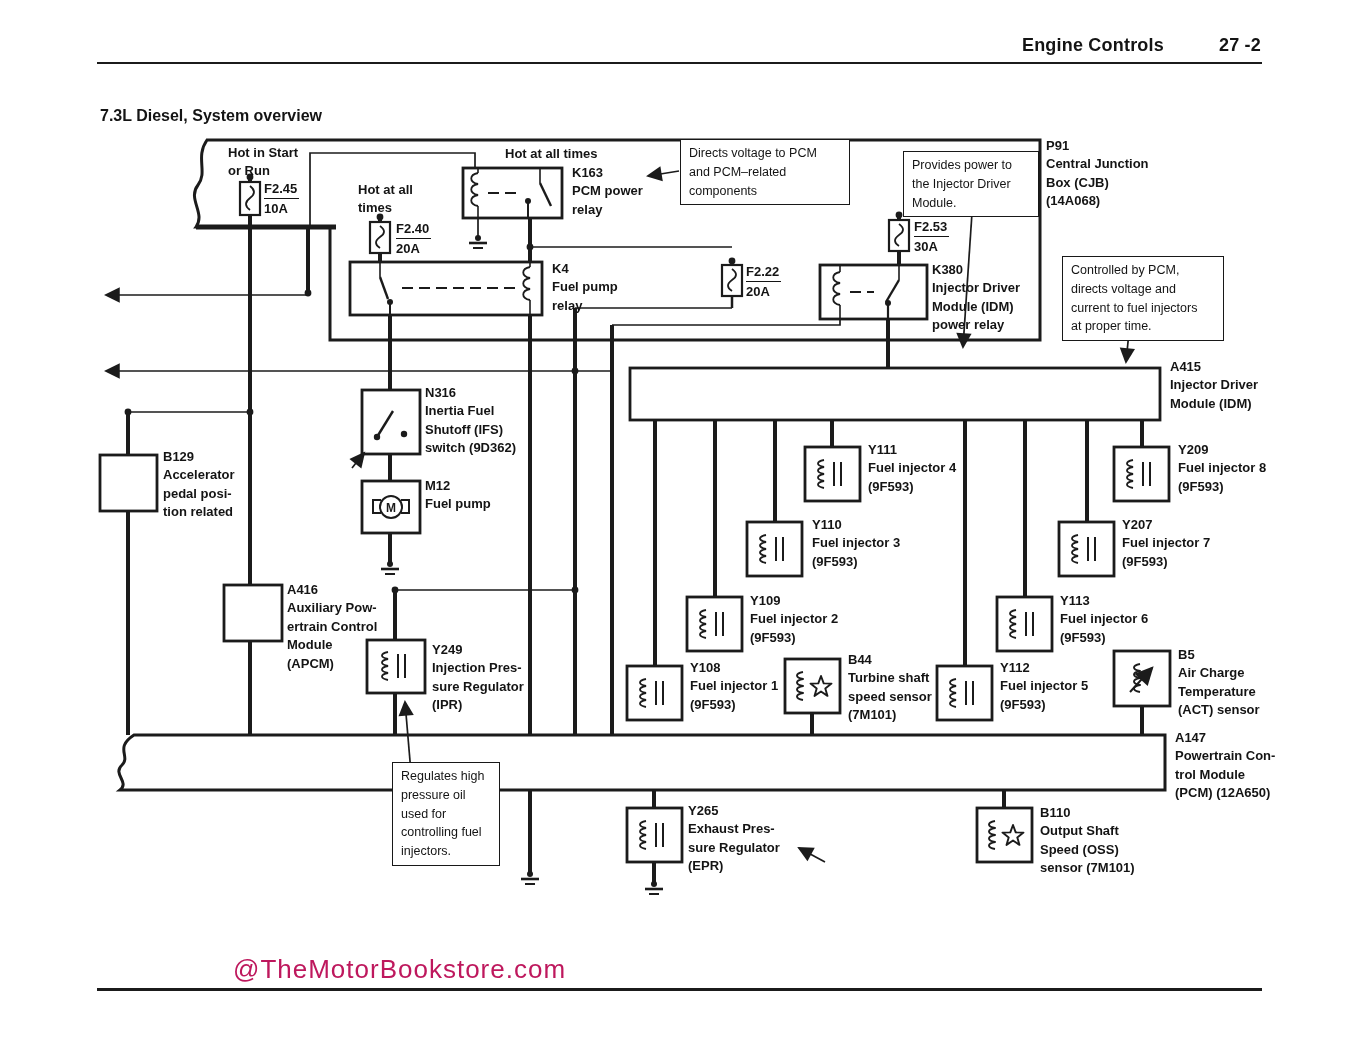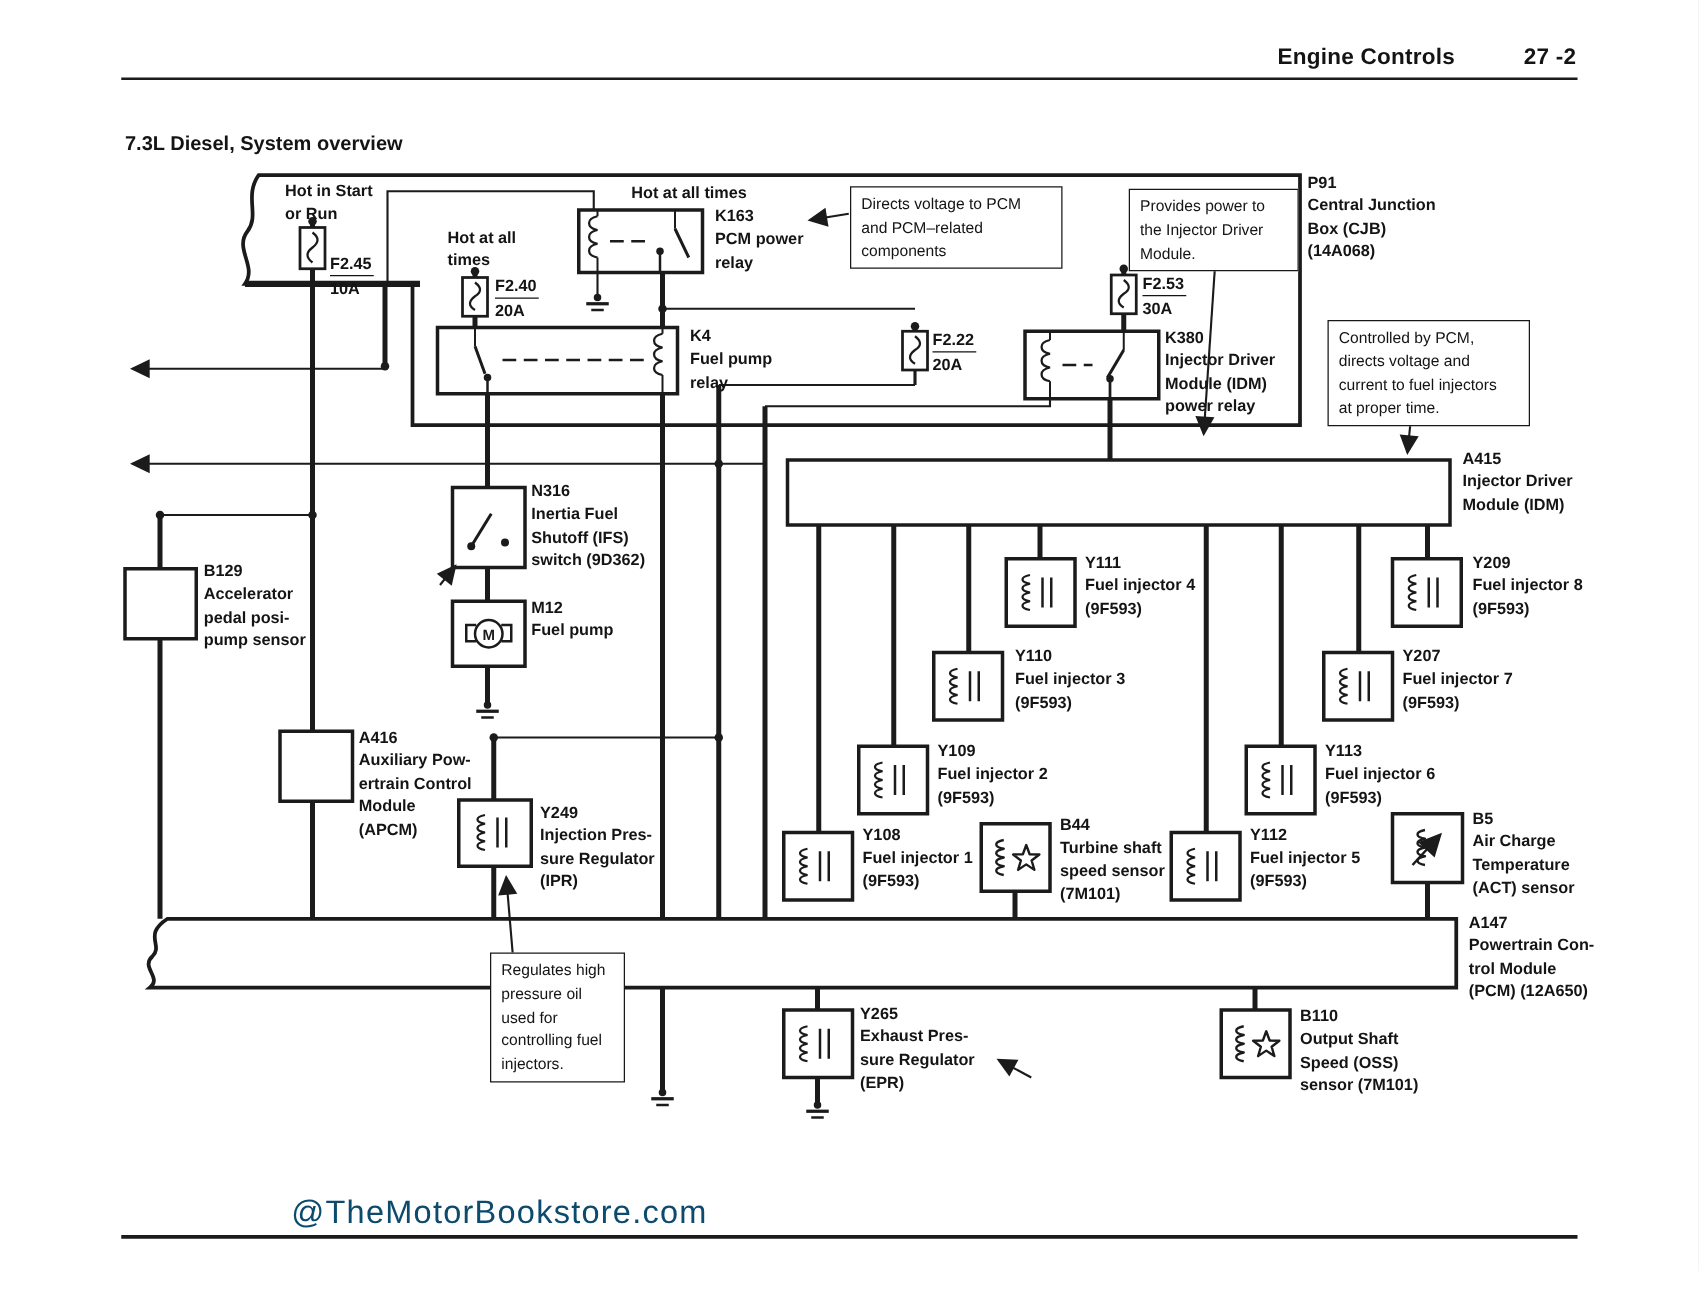--- a/index.html
+++ b/index.html
@@ -284,29 +284,29 @@
     <text x="391" y="512" font-family="Liberation Sans, sans-serif" font-size="12" font-weight="bold" text-anchor="middle" fill="#1b1b1b">M</text>
   </svg>
 
   <div class="hdr">
     <span>Engine Controls</span>
     <span>27 -2</span>
   </div>
   <div class="rule" style="top:62px;height:2px;"></div>
   <div class="title">7.3L Diesel, System overview</div>
   <div class="rule" style="top:988px;height:2.5px;"></div>
-  <div class="watermark" style="color:#0c4a6e;">@TheMotorBookstore.com</div>
+  <div class="watermark" style="color:#be185d;">@TheMotorBookstore.com</div>
 
   <div class="lbl" style="left:228px;top:144px;">Hot in Start
 or Run</div>
   <div class="lbl" style="left:505px;top:145px;">Hot at all times</div>
   <div class="lbl" style="left:358px;top:181px;">Hot at all
 times</div>
 
-  <div class="fuse-lbl" style="left:264px;top:181px;margin-top:22px;">
+  <div class="fuse-lbl" style="left:264px;top:181px;">
     <span class="fname">F2.45</span>
     <span class="famp">10A</span>
   </div>
   <div class="fuse-lbl" style="left:396px;top:221px;">
     <span class="fname">F2.40</span>
     <span class="famp">20A</span>
   </div>
   <div class="fuse-lbl" style="left:914px;top:219px;">
     <span class="fname">F2.53</span>
     <span class="famp">30A</span>
@@ -329,21 +329,21 @@
   <div class="lbl" style="left:932px;top:261px;">K380
 Injector Driver
 Module (IDM)
 power relay</div>
   <div class="lbl" style="left:1170px;top:358px;">A415
 Injector Driver
 Module (IDM)</div>
   <div class="lbl" style="left:163px;top:448px;">B129
 Accelerator
 pedal posi-
-pump sensor</div>
+tion related</div>
   <div class="lbl" style="left:425px;top:384px;">N316
 Inertia Fuel
 Shutoff (IFS)
 switch (9D362)</div>
   <div class="lbl" style="left:425px;top:477px;">M12
 Fuel pump</div>
   <div class="lbl" style="left:287px;top:581px;">A416
 Auxiliary Pow-
 ertrain Control
 Module
@@ -390,21 +390,21 @@
 (PCM) (12A650)</div>
   <div class="lbl" style="left:688px;top:802px;">Y265
 Exhaust Pres-
 sure Regulator
 (EPR)</div>
   <div class="lbl" style="left:1040px;top:804px;">B110
 Output Shaft
 Speed (OSS)
 sensor (7M101)</div>
 
-  <div class="note" style="left:680px;top:149px;width:152px;">Directs voltage to PCM
+  <div class="note" style="left:680px;top:139px;width:152px;">Directs voltage to PCM
 and PCM–related
 components</div>
   <div class="note" style="left:903px;top:151px;width:118px;">Provides power to
 the Injector Driver
 Module.</div>
   <div class="note" style="left:1062px;top:256px;width:144px;">Controlled by PCM,
 directs voltage and
 current to fuel injectors
 at proper time.</div>
   <div class="note" style="left:392px;top:762px;width:90px;">Regulates high

